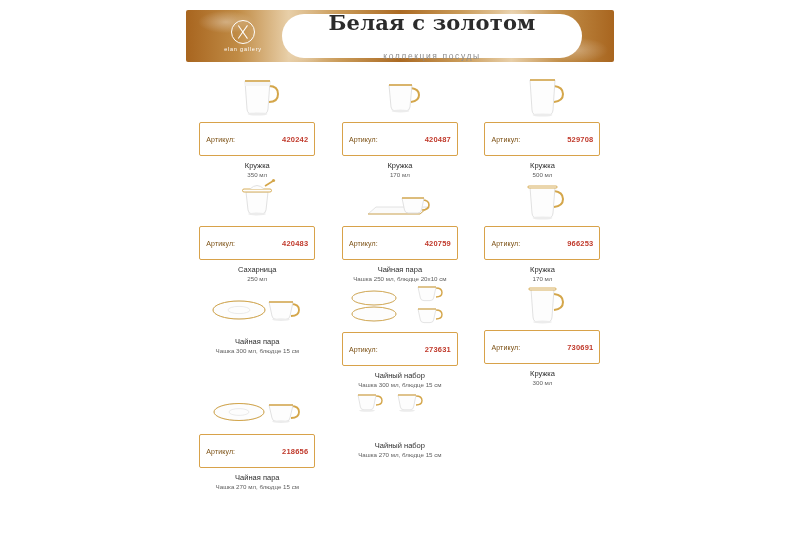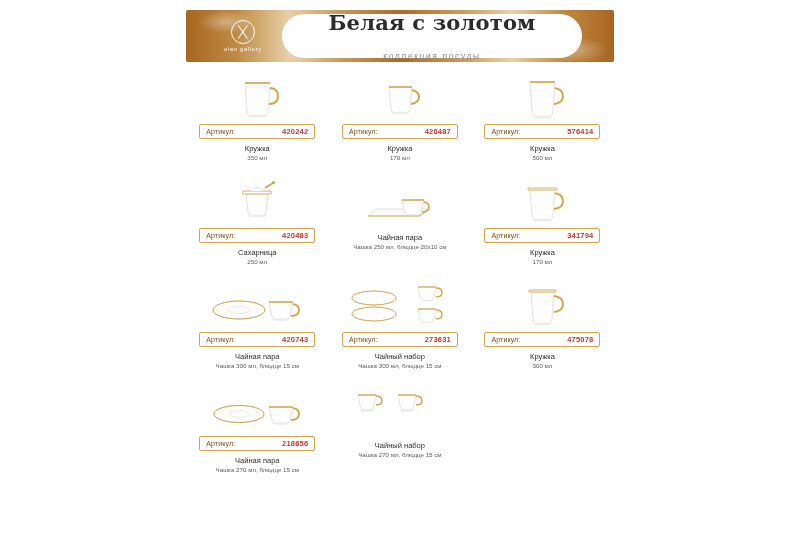--- a/index.html
+++ b/index.html
@@ -150,21 +150,21 @@
   .art-area svg { display: block; }
   .code-bar {
     width: 116px;
     height: 15px;
     border: 1px solid #d8a24a;
     border-radius: 2px;
     display: flex;
     align-items: center;
     justify-content: space-between;
     box-sizing: border-box;
-    padding: 6px 6px;
+    padding: 16px 6px;
     background: #ffffff;
   }
   .code-label {
     font-size: 7px;
     color: #7b4f12;
     letter-spacing: 0.1px;
   }
   .code-value {
     font-size: 7.5px;
     color: #c0392b;
@@ -243,21 +243,21 @@
       <div class="art-area">
         <svg width="64" height="50" viewBox="0 0 64 50">
           <path d="M44 16 q9 1 9 8 q0 7 -9 8" fill="none" stroke="#d4a64a" stroke-width="2"></path>
           <path d="M20 10 h25 l-2 30 q-0.4 5 -5 5 h-11 q-4.6 0 -5 -5 z" fill="#fdfdfd" stroke="#d9d9d9" stroke-width="0.8"></path>
           <path d="M20 10 h25" stroke="#d4a64a" stroke-width="1.6" fill="none"></path>
           <ellipse cx="32.5" cy="45" rx="10" ry="1.6" fill="#ececec"></ellipse>
         </svg>
       </div>
       <div class="code-bar">
         <span class="code-label">Артикул:</span>
-        <span class="code-value">576414</span>
+        <span class="code-value">529708</span>
       </div>
       <div class="item-name">Кружка</div>
       <div class="item-spec">500 мл</div>
     </div>
 
     <div class="cell">
       <div class="art-area">
         <svg width="64" height="50" viewBox="0 0 64 50">
           <path d="M40 12 l8 -5" stroke="#d4a64a" stroke-width="1.6" fill="none"></path>
           <circle cx="48.5" cy="6.5" r="1.6" fill="#d4a64a"></circle>
@@ -279,56 +279,56 @@
     <div class="cell">
       <div class="art-area">
         <svg width="80" height="50" viewBox="0 0 80 50">
           <path d="M8 40 h52 l8 -7 h-52 z" fill="#fbfbfb" stroke="#dcdcdc" stroke-width="0.8"></path>
           <path d="M8 40 h52 l8 -7" fill="none" stroke="#d4a64a" stroke-width="0.9"></path>
           <path d="M62 26 q7 0 7 5 q0 5 -7 5" fill="none" stroke="#d4a64a" stroke-width="1.6"></path>
           <path d="M42 24 h22 l-2.5 12 q-0.5 3 -4 3 h-9 q-3.5 0 -4 -3 z" fill="#fdfdfd" stroke="#d9d9d9" stroke-width="0.8"></path>
           <path d="M42 24 h22" stroke="#d4a64a" stroke-width="1.4" fill="none"></path>
         </svg>
       </div>
+      <div class="code-bar">
+        <span class="code-label">Артикул:</span>
+        <span class="code-value">420759</span>
+      </div>
       <div class="item-name">Чайная пара</div>
       <div class="item-spec">Чашка 250 мл, блюдце 20х10 см</div>
     </div>
 
     <div class="cell">
       <div class="art-area">
         <svg width="64" height="50" viewBox="0 0 64 50">
           <path d="M44 17 q9 1 9 8 q0 7 -9 8" fill="none" stroke="#d4a64a" stroke-width="2"></path>
           <path d="M20 13 h25 l-2 26 q-0.4 5 -5 5 h-11 q-4.6 0 -5 -5 z" fill="#fdfdfd" stroke="#d9d9d9" stroke-width="0.8"></path>
           <path d="M19 12 h27 q1.2 0 1.2 1 t-1.2 1 h-27 q-1.2 0 -1.2 -1 t1.2 -1 z" fill="#fdfdfd" stroke="#d4a64a" stroke-width="0.9"></path>
           <ellipse cx="32.5" cy="44" rx="10" ry="1.6" fill="#ececec"></ellipse>
         </svg>
       </div>
       <div class="code-bar">
         <span class="code-label">Артикул:</span>
-        <span class="code-value">341794</span>
+        <span class="code-value">966253</span>
       </div>
       <div class="item-name">Кружка</div>
       <div class="item-spec">170 мл</div>
     </div>
 
     <div class="cell">
       <div class="art-area">
         <svg width="96" height="50" viewBox="0 0 96 50">
           <ellipse cx="30" cy="30" rx="26" ry="9" fill="#fdfdfd" stroke="#dcdcdc" stroke-width="0.8"></ellipse>
           <ellipse cx="30" cy="30" rx="26" ry="9" fill="none" stroke="#d4a64a" stroke-width="1"></ellipse>
           <ellipse cx="30" cy="30" rx="11" ry="3.6" fill="none" stroke="#e6e6e6" stroke-width="0.8"></ellipse>
           <path d="M82 24 q8 0 8 6 q0 6 -8 6" fill="none" stroke="#d4a64a" stroke-width="1.8"></path>
           <path d="M60 22 h24 l-3 14 q-0.5 3.5 -4.5 3.5 h-9 q-4 0 -4.5 -3.5 z" fill="#fdfdfd" stroke="#d9d9d9" stroke-width="0.8"></path>
           <path d="M60 22 h24" stroke="#d4a64a" stroke-width="1.5" fill="none"></path>
           <ellipse cx="72" cy="39.6" rx="9" ry="1.3" fill="#ececec"></ellipse>
         </svg>
-      </div>
-      <div class="code-bar">
-        <span class="code-label">Артикул:</span>
-        <span class="code-value">420743</span>
       </div>
       <div class="item-name">Чайная пара</div>
       <div class="item-spec">Чашка 300 мл, блюдце 15 см</div>
     </div>
 
     <div class="cell">
       <div class="art-area">
         <svg width="104" height="52" viewBox="0 0 104 52">
           <ellipse cx="26" cy="20" rx="22" ry="7" fill="#fdfdfd" stroke="#dcdcdc" stroke-width="0.8"></ellipse>
           <ellipse cx="26" cy="20" rx="22" ry="7" fill="none" stroke="#d4a64a" stroke-width="0.9"></ellipse>
@@ -354,21 +354,21 @@
       <div class="art-area">
         <svg width="64" height="50" viewBox="0 0 64 50">
           <path d="M44 16 q9 1 9 8 q0 7 -9 8" fill="none" stroke="#d4a64a" stroke-width="2"></path>
           <path d="M21 11 h23 l-2 28 q-0.4 5 -4.6 5 h-9.8 q-4.2 0 -4.6 -5 z" fill="#fdfdfd" stroke="#d9d9d9" stroke-width="0.8"></path>
           <path d="M20 10 h25 q1.2 0 1.2 1 t-1.2 1 h-25 q-1.2 0 -1.2 -1 t1.2 -1 z" fill="#fdfdfd" stroke="#d4a64a" stroke-width="0.9"></path>
           <ellipse cx="32.5" cy="44" rx="9.5" ry="1.5" fill="#ececec"></ellipse>
         </svg>
       </div>
       <div class="code-bar">
         <span class="code-label">Артикул:</span>
-        <span class="code-value">475078</span>
+        <span class="code-value">730691</span>
       </div>
       <div class="item-name">Кружка</div>
       <div class="item-spec">300 мл</div>
     </div>
 
     <div class="cell">
       <div class="art-area">
         <svg width="96" height="50" viewBox="0 0 96 50">
           <ellipse cx="30" cy="30" rx="25" ry="8.5" fill="#fdfdfd" stroke="#dcdcdc" stroke-width="0.8"></ellipse>
           <ellipse cx="30" cy="30" rx="25" ry="8.5" fill="none" stroke="#d4a64a" stroke-width="1"></ellipse>

